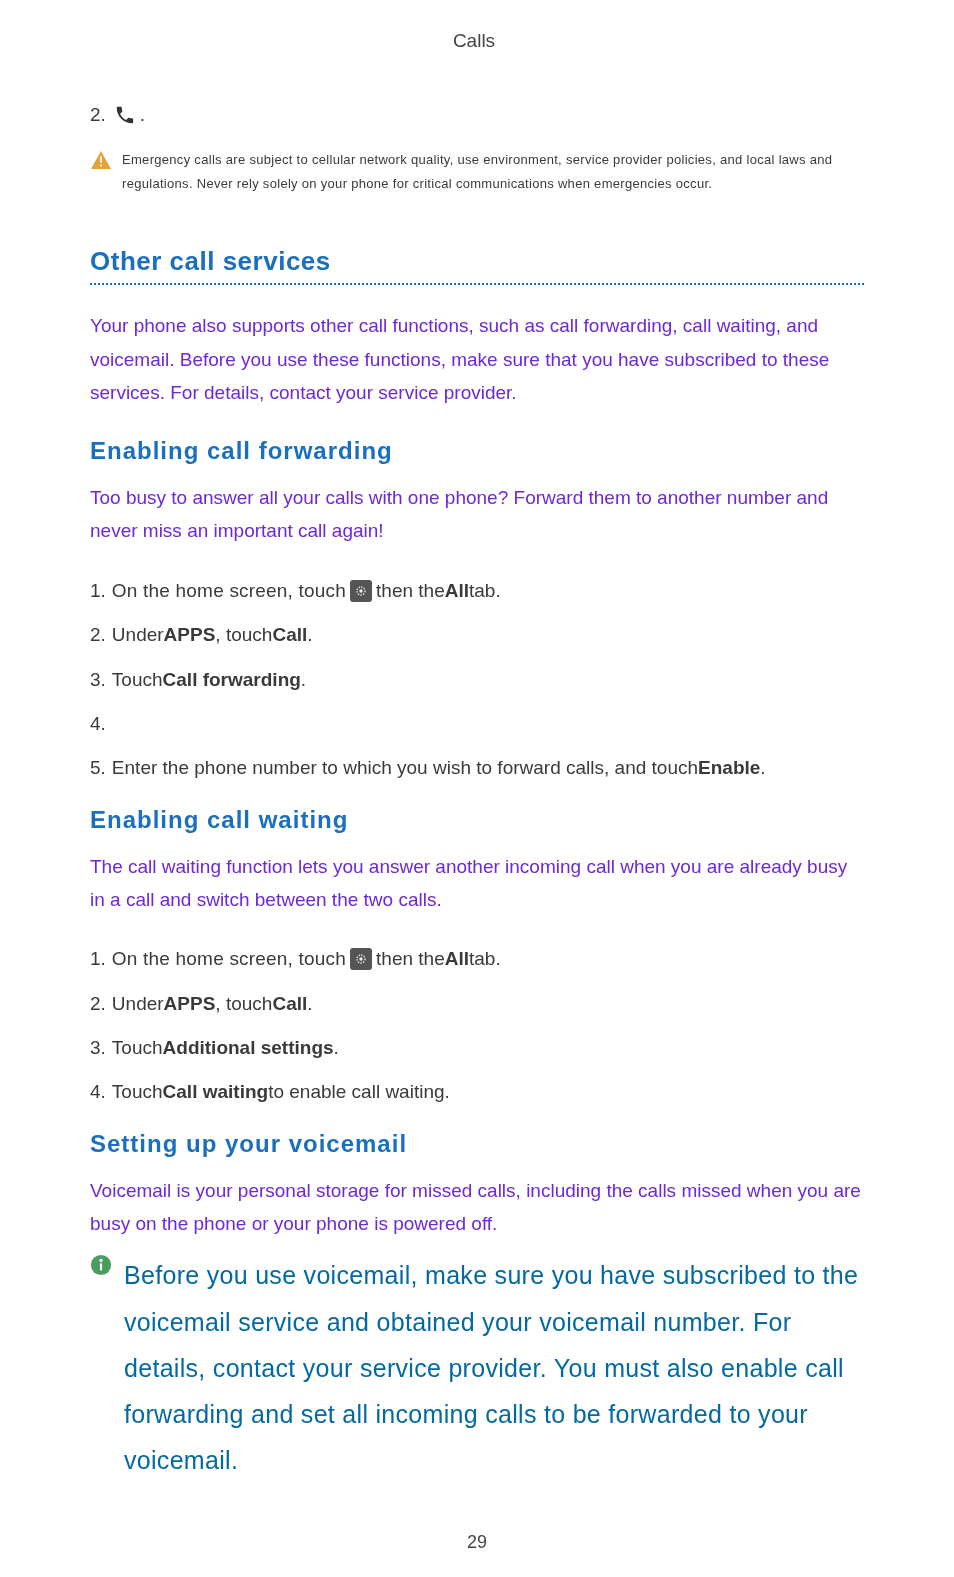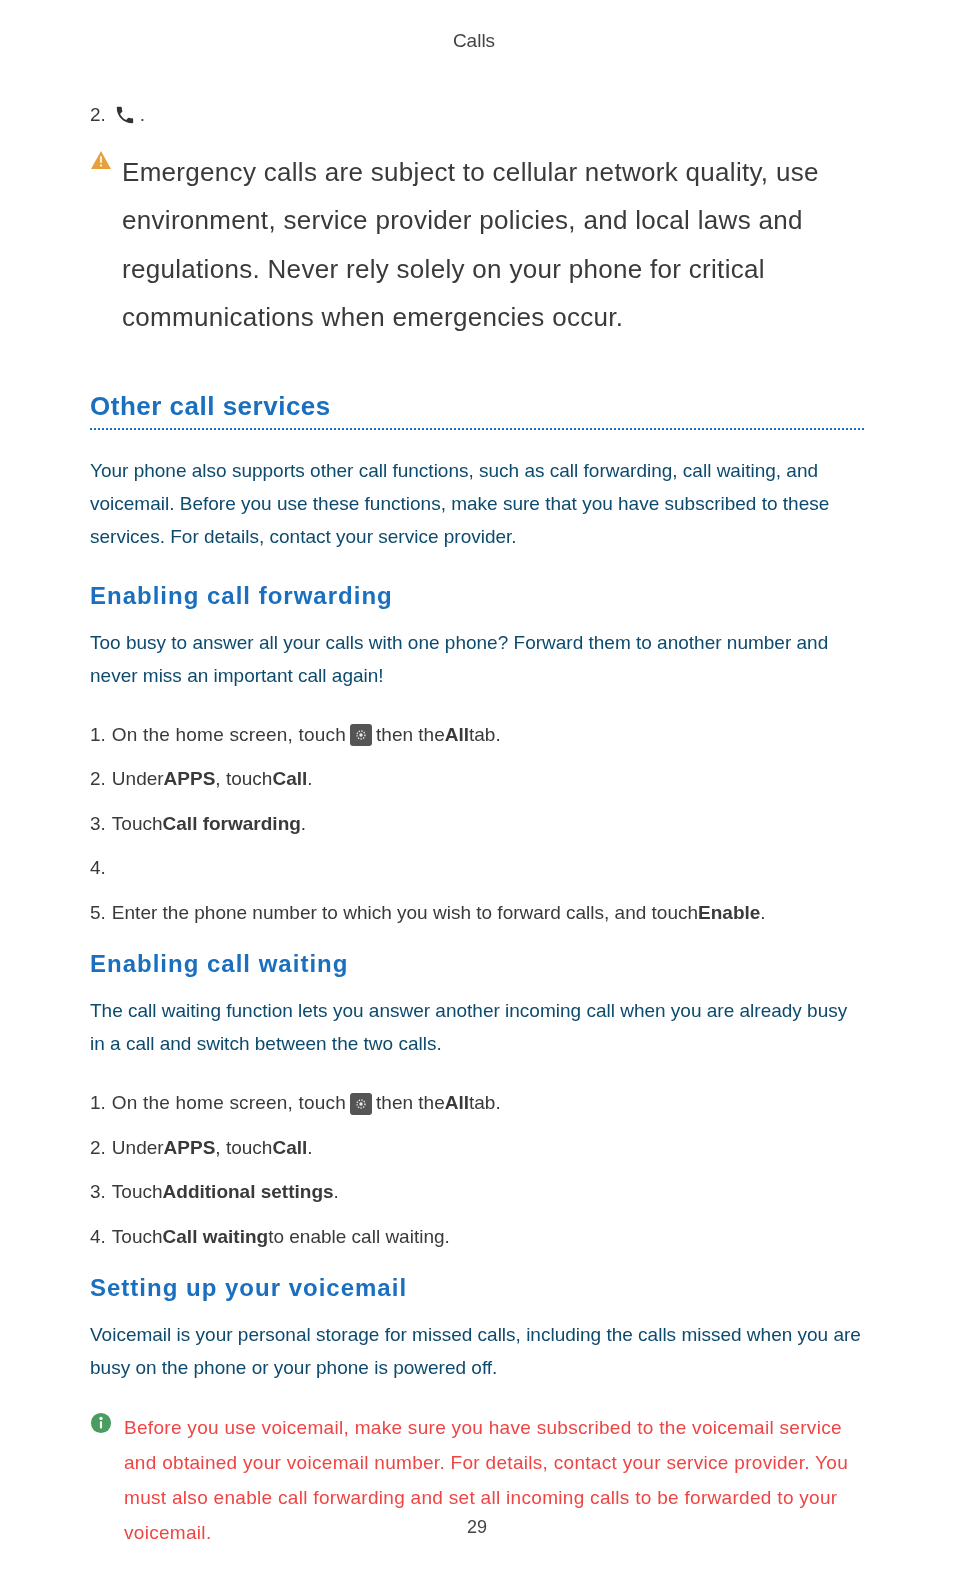--- a/index.html
+++ b/index.html
@@ -48,37 +48,37 @@
       align-items: flex-start;
       margin-top: 10px;
       margin-bottom: 50px;
     }
     .warn-icon {
       flex-shrink: 0;
       margin-right: 10px;
       margin-top: 2px;
     }
     .warn-text {
-      font-size: 26px;
+      font-size: 13px;
       color: #3a3a3a;
       line-height: 1.85;
       letter-spacing: 0.3px;
     }
     .section-heading {
       color: #1a6fbf;
       font-size: 26px;
       font-weight: 600;
       letter-spacing: 0.5px;
       padding-bottom: 6px;
       margin-bottom: 24px;
       border-bottom: 2px dotted #1a6fbf;
     }
     .body-para {
       font-size: 19px;
-      color: #0c4a6e;
+      color: #6d28d9;
       line-height: 1.75;
       margin-bottom: 28px;
     }
     .sub-heading {
       color: #1a6fbf;
       font-size: 24px;
       font-weight: 600;
       letter-spacing: 1px;
       margin-bottom: 16px;
       margin-top: 22px;
@@ -116,28 +116,28 @@
       display: flex;
       align-items: flex-start;
       margin-top: 8px;
     }
     .info-icon {
       flex-shrink: 0;
       margin-right: 12px;
       margin-top: 2px;
     }
     .info-text {
-      font-size: 19px;
-      color: #ef4444;
+      font-size: 25px;
+      color: #0369a1;
       line-height: 1.85;
       letter-spacing: 0.3px;
     }
     .page-number {
       position: absolute;
-      bottom: 39px;
+      bottom: 24px;
       left: 0;
       right: 0;
       text-align: center;
       font-size: 18px;
       color: #444;
     }
   </style>
 </head>
 <body>
 
@@ -246,21 +246,21 @@
 </div>
 
 <div class="ol-item">
   <span class="ol-num">4.</span>
   <span>Touch </span>
   <span class="bold">Call waiting</span>
   <span> to enable call waiting.</span>
 </div>
 
 <div class="sub-heading">Setting up your voicemail</div>
-<div class="body-para" style="margin-bottom:25px">Voicemail is your personal storage for missed calls, including the calls missed when you are busy on the phone or your phone is powered off.</div>
+<div class="body-para" style="margin-bottom:12px">Voicemail is your personal storage for missed calls, including the calls missed when you are busy on the phone or your phone is powered off.</div>
 
 <div class="info-block">
   <span class="info-icon">
     <svg width="22" height="22" viewBox="0 0 24 24">
       <circle cx="12" cy="12" r="11" fill="#4a9d5f"></circle>
       <circle cx="12" cy="7" r="1.8" fill="#fff"></circle>
       <rect x="10.8" y="10" width="2.4" height="8" rx="1" fill="#fff"></rect>
     </svg>
   </span>
   <div class="info-text">Before you use voicemail, make sure you have subscribed to the voicemail service and obtained your voicemail number. For details, contact your service provider. You must also enable call forwarding and set all incoming calls to be forwarded to your voicemail.</div>

